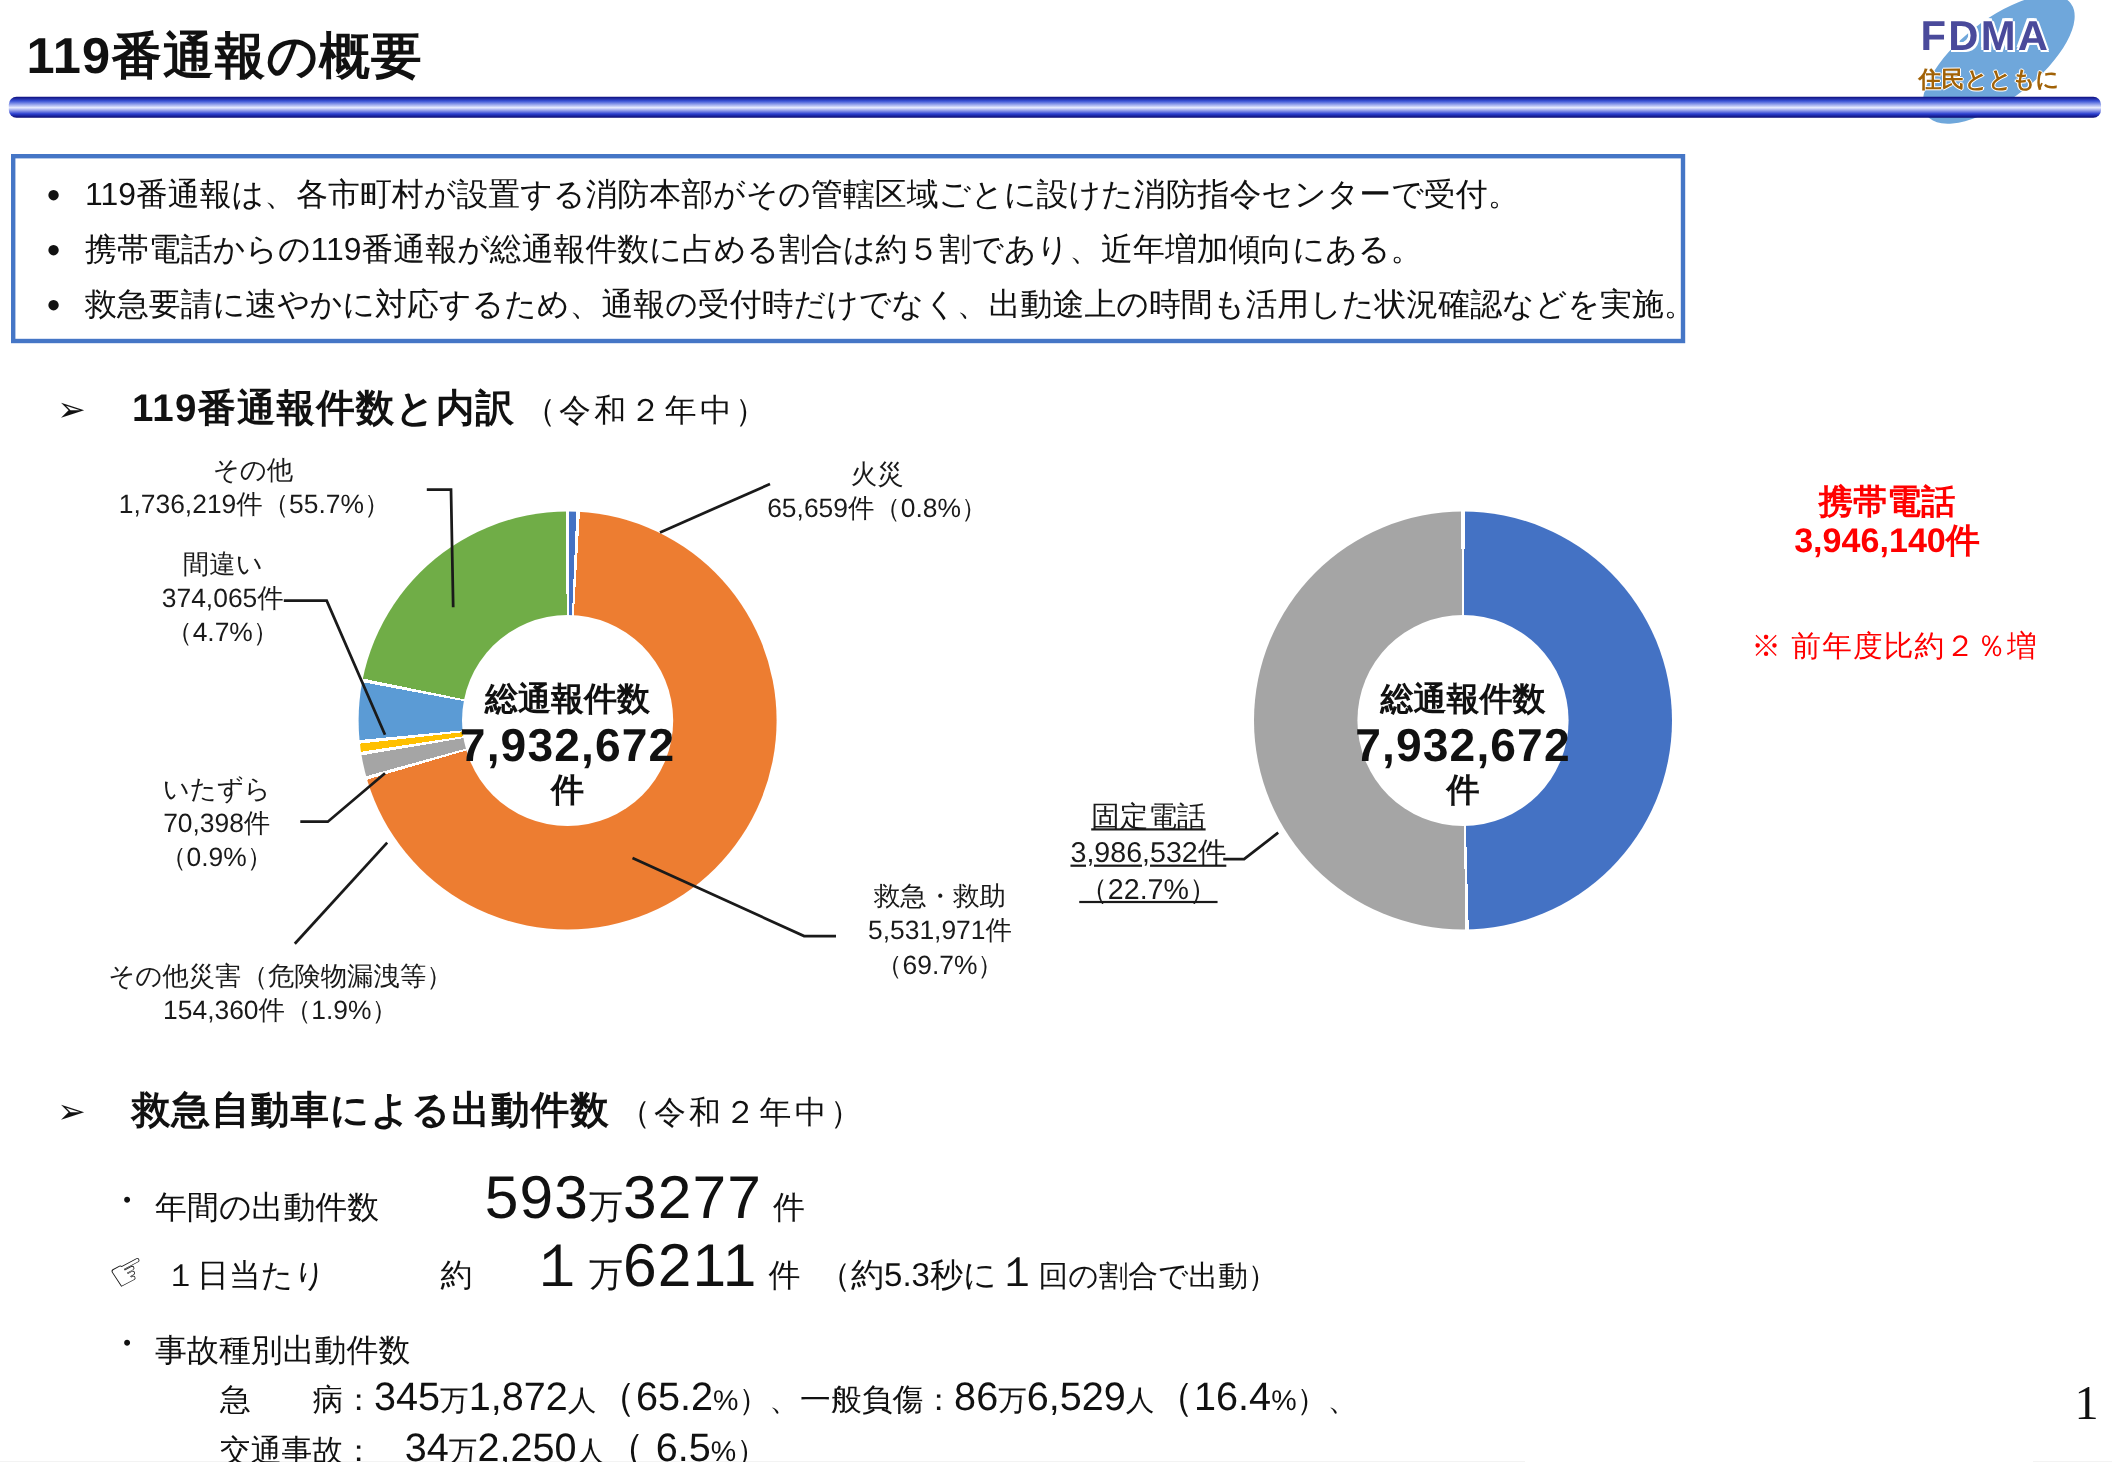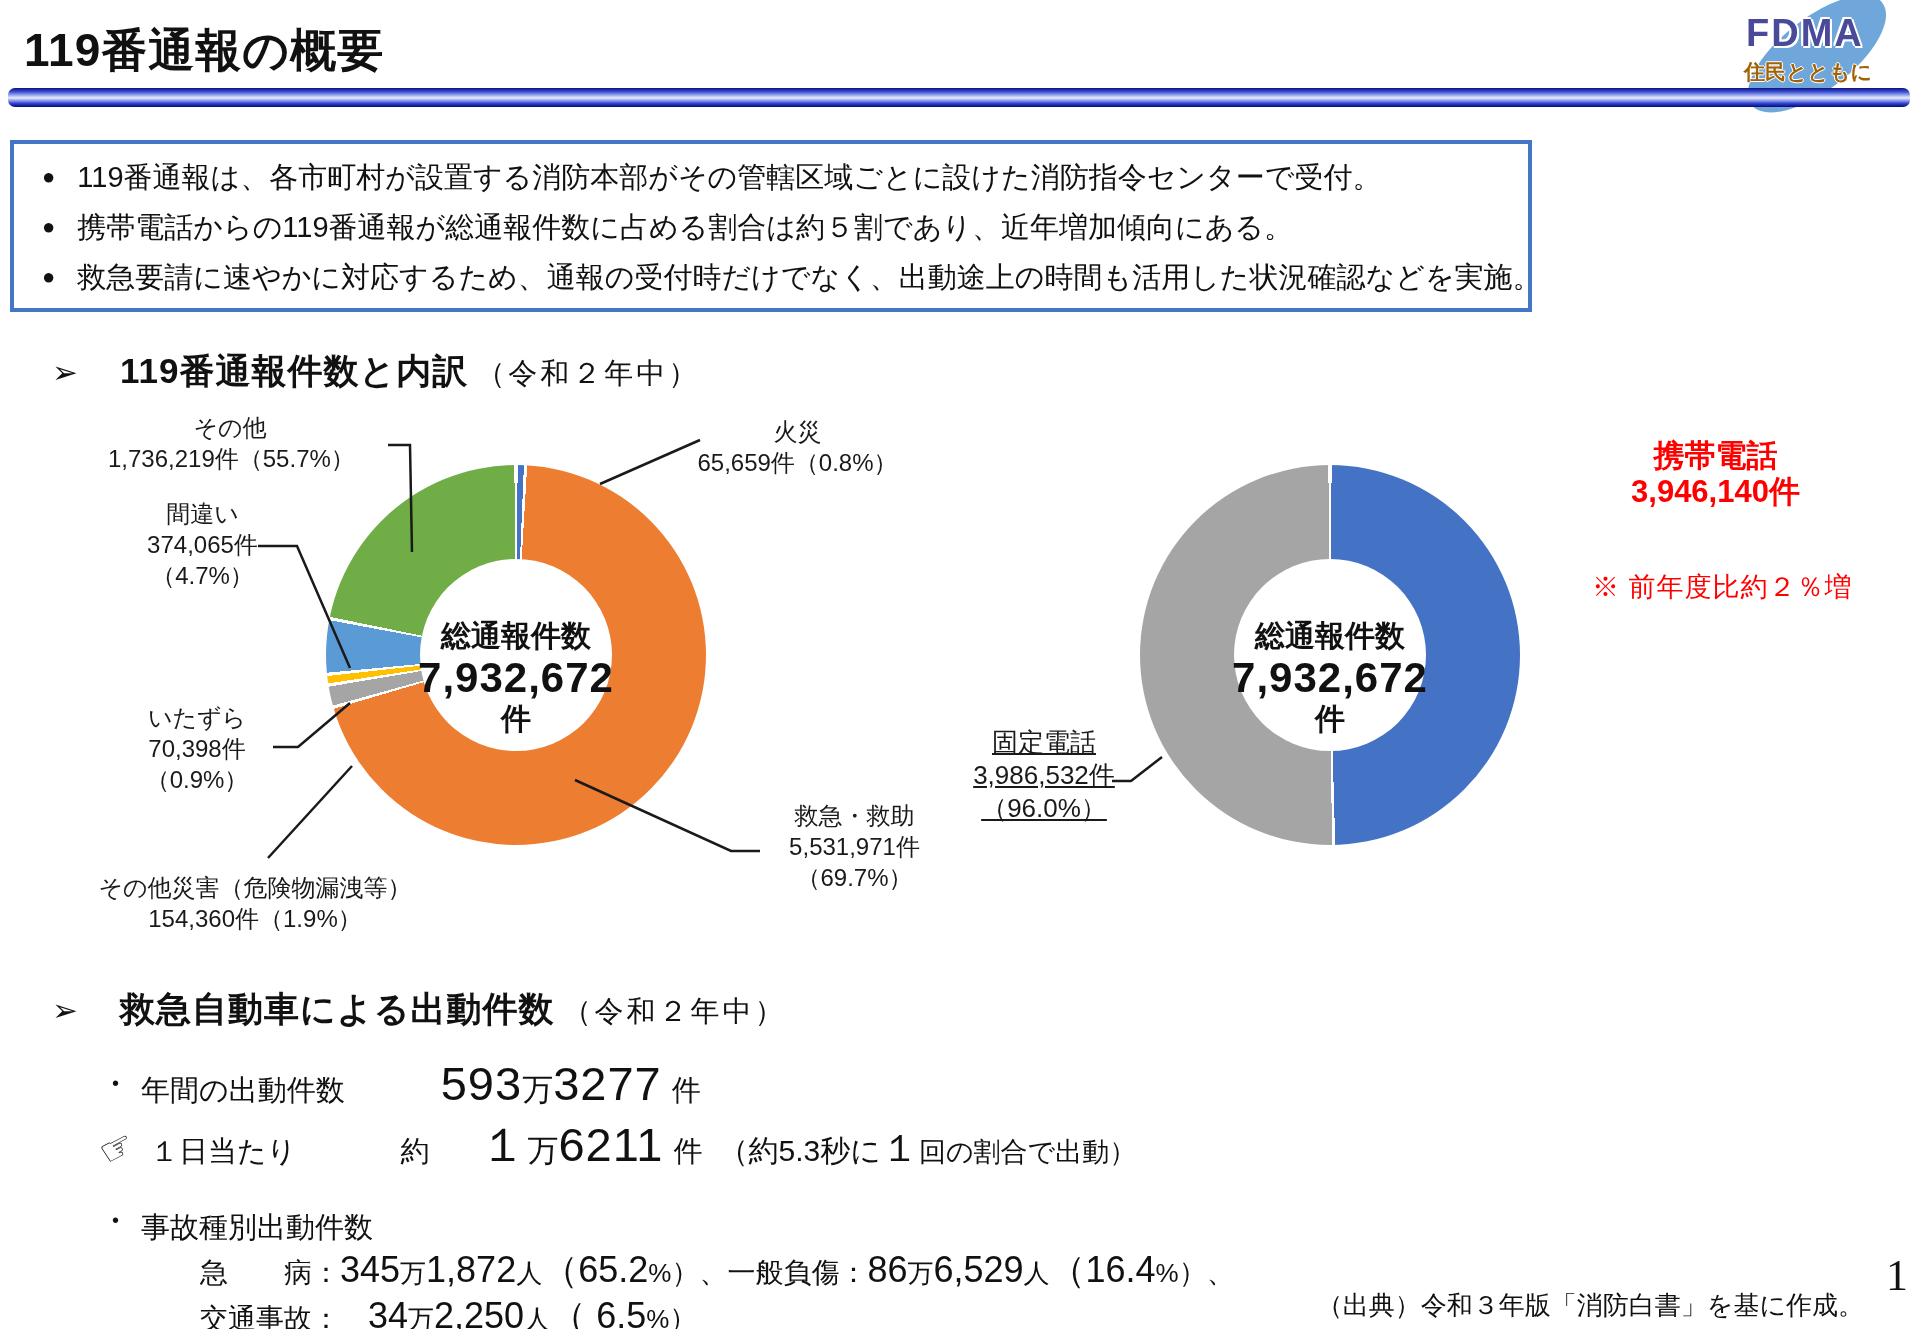--- a/index.html
+++ b/index.html
@@ -64,21 +64,21 @@
   
   .text-row{white-space:nowrap;}
   .row-annual{left:112px;top:1056px;}
   .row-daily{left:100px;top:1114px;}
   .row-bytype{left:112px;top:1208px;}
   .row-line1{left:200px;top:1246px;}
   .row-line2{left:200px;top:1292px;}
   .dot{font-size:20px;margin-right:22px;vertical-align:10px;}
   .hand{font-size:38px;margin-right:16px;display:inline-block;transform:rotate(-28deg);}
   .t-label{font-size:29px;}
-  .t-big{font-size:47px;letter-spacing:1px;margin-top:27px;}
+  .t-big{font-size:55px;letter-spacing:1px;margin-top:27px;}
   .t-mid{font-size:31px;}
   .t-unit{font-size:29px;margin-left:10px;}
   .t-note{font-size:30px;margin-left:16px;}
   .t-note-big{font-size:38px;font-family:"Liberation Serif",serif;}
   .t-note-serif{font-size:27px;font-family:"Liberation Serif",serif;}
   .t-label2{font-size:28px;}
   .t-num{font-size:36px;}
   .t-man{font-size:26px;}
   .gapA{margin-right:96px;}
   .gapL{margin-left:104px;}
@@ -167,21 +167,21 @@
     <div class="center-unit">件</div>
   </div>
   <div class="abs chart-label" id="lbl-keitai">
     <div>携帯電話</div>
     <div>3,946,140件</div>
   </div>
   <div class="abs chart-label" id="lbl-remark">※ 前年度比約２％増</div>
   <div class="abs chart-label" id="lbl-kotei">
     <div>固定電話</div>
     <div>3,986,532件</div>
-    <div>（96.0%）</div>
+    <div>（22.7%）</div>
   </div>
 
   <svg class="abs overlay" width="1920" height="1329" viewBox="0 0 1920 1329">
     <path d="M388,445 L410,445 L412,552"></path>
     <path d="M258,546 L297,546 L350,668"></path>
     <path d="M273,747 L298,747 L350,703"></path>
     <path d="M268,858 L352,766"></path>
     <path d="M700,440 L600,484"></path>
     <path d="M575,780 L731,851 L760,851"></path>
     <path d="M1112,781 L1131,781 L1162,757"></path>
@@ -198,16 +198,15 @@
   </div>
   <div class="abs text-row row-daily">
     <span class="hand">☞</span><span><span class="t-label">１日当たり</span><span class="t-label gapL gapR">約</span><span class="t-big">１</span><span class="t-mid">万</span><span class="t-big">6211</span><span class="t-unit">件</span><span class="t-note">（約5.3秒に</span><span class="t-note-big">１</span><span class="t-note-serif">回の割合で出動）</span></span>
   </div>
   <div class="abs text-row row-bytype">
     <span class="dot">•</span><span class="t-label">事故種別出動件数</span>
   </div>
   <div class="abs text-row row-line1"><span class="t-label2">急　　病：</span><span class="t-num">345</span><span class="t-man">万</span><span class="t-num">1,872</span><span class="t-man">人</span><span class="t-num">（65.2</span><span class="t-man">%</span><span class="t-label2">）、</span><span class="t-label2">一般負傷：</span><span class="t-num">86</span><span class="t-man">万</span><span class="t-num">6,529</span><span class="t-man">人</span><span class="t-num">（16.4</span><span class="t-man">%</span><span class="t-label2">）、</span></div>
   <div class="abs text-row row-line2"><span class="t-label2">交通事故：　</span><span class="t-num">34</span><span class="t-man">万</span><span class="t-num">2,250</span><span class="t-man">人</span><span class="t-num">（ 6.5</span><span class="t-man">%</span><span class="t-label2">）</span></div>
 
-  <div class="abs source">（出典）令和３年版「消防白書」を基に作成。</div>
   <div class="abs pagenum">1</div>
 
 </div>
 
 </body></html>

